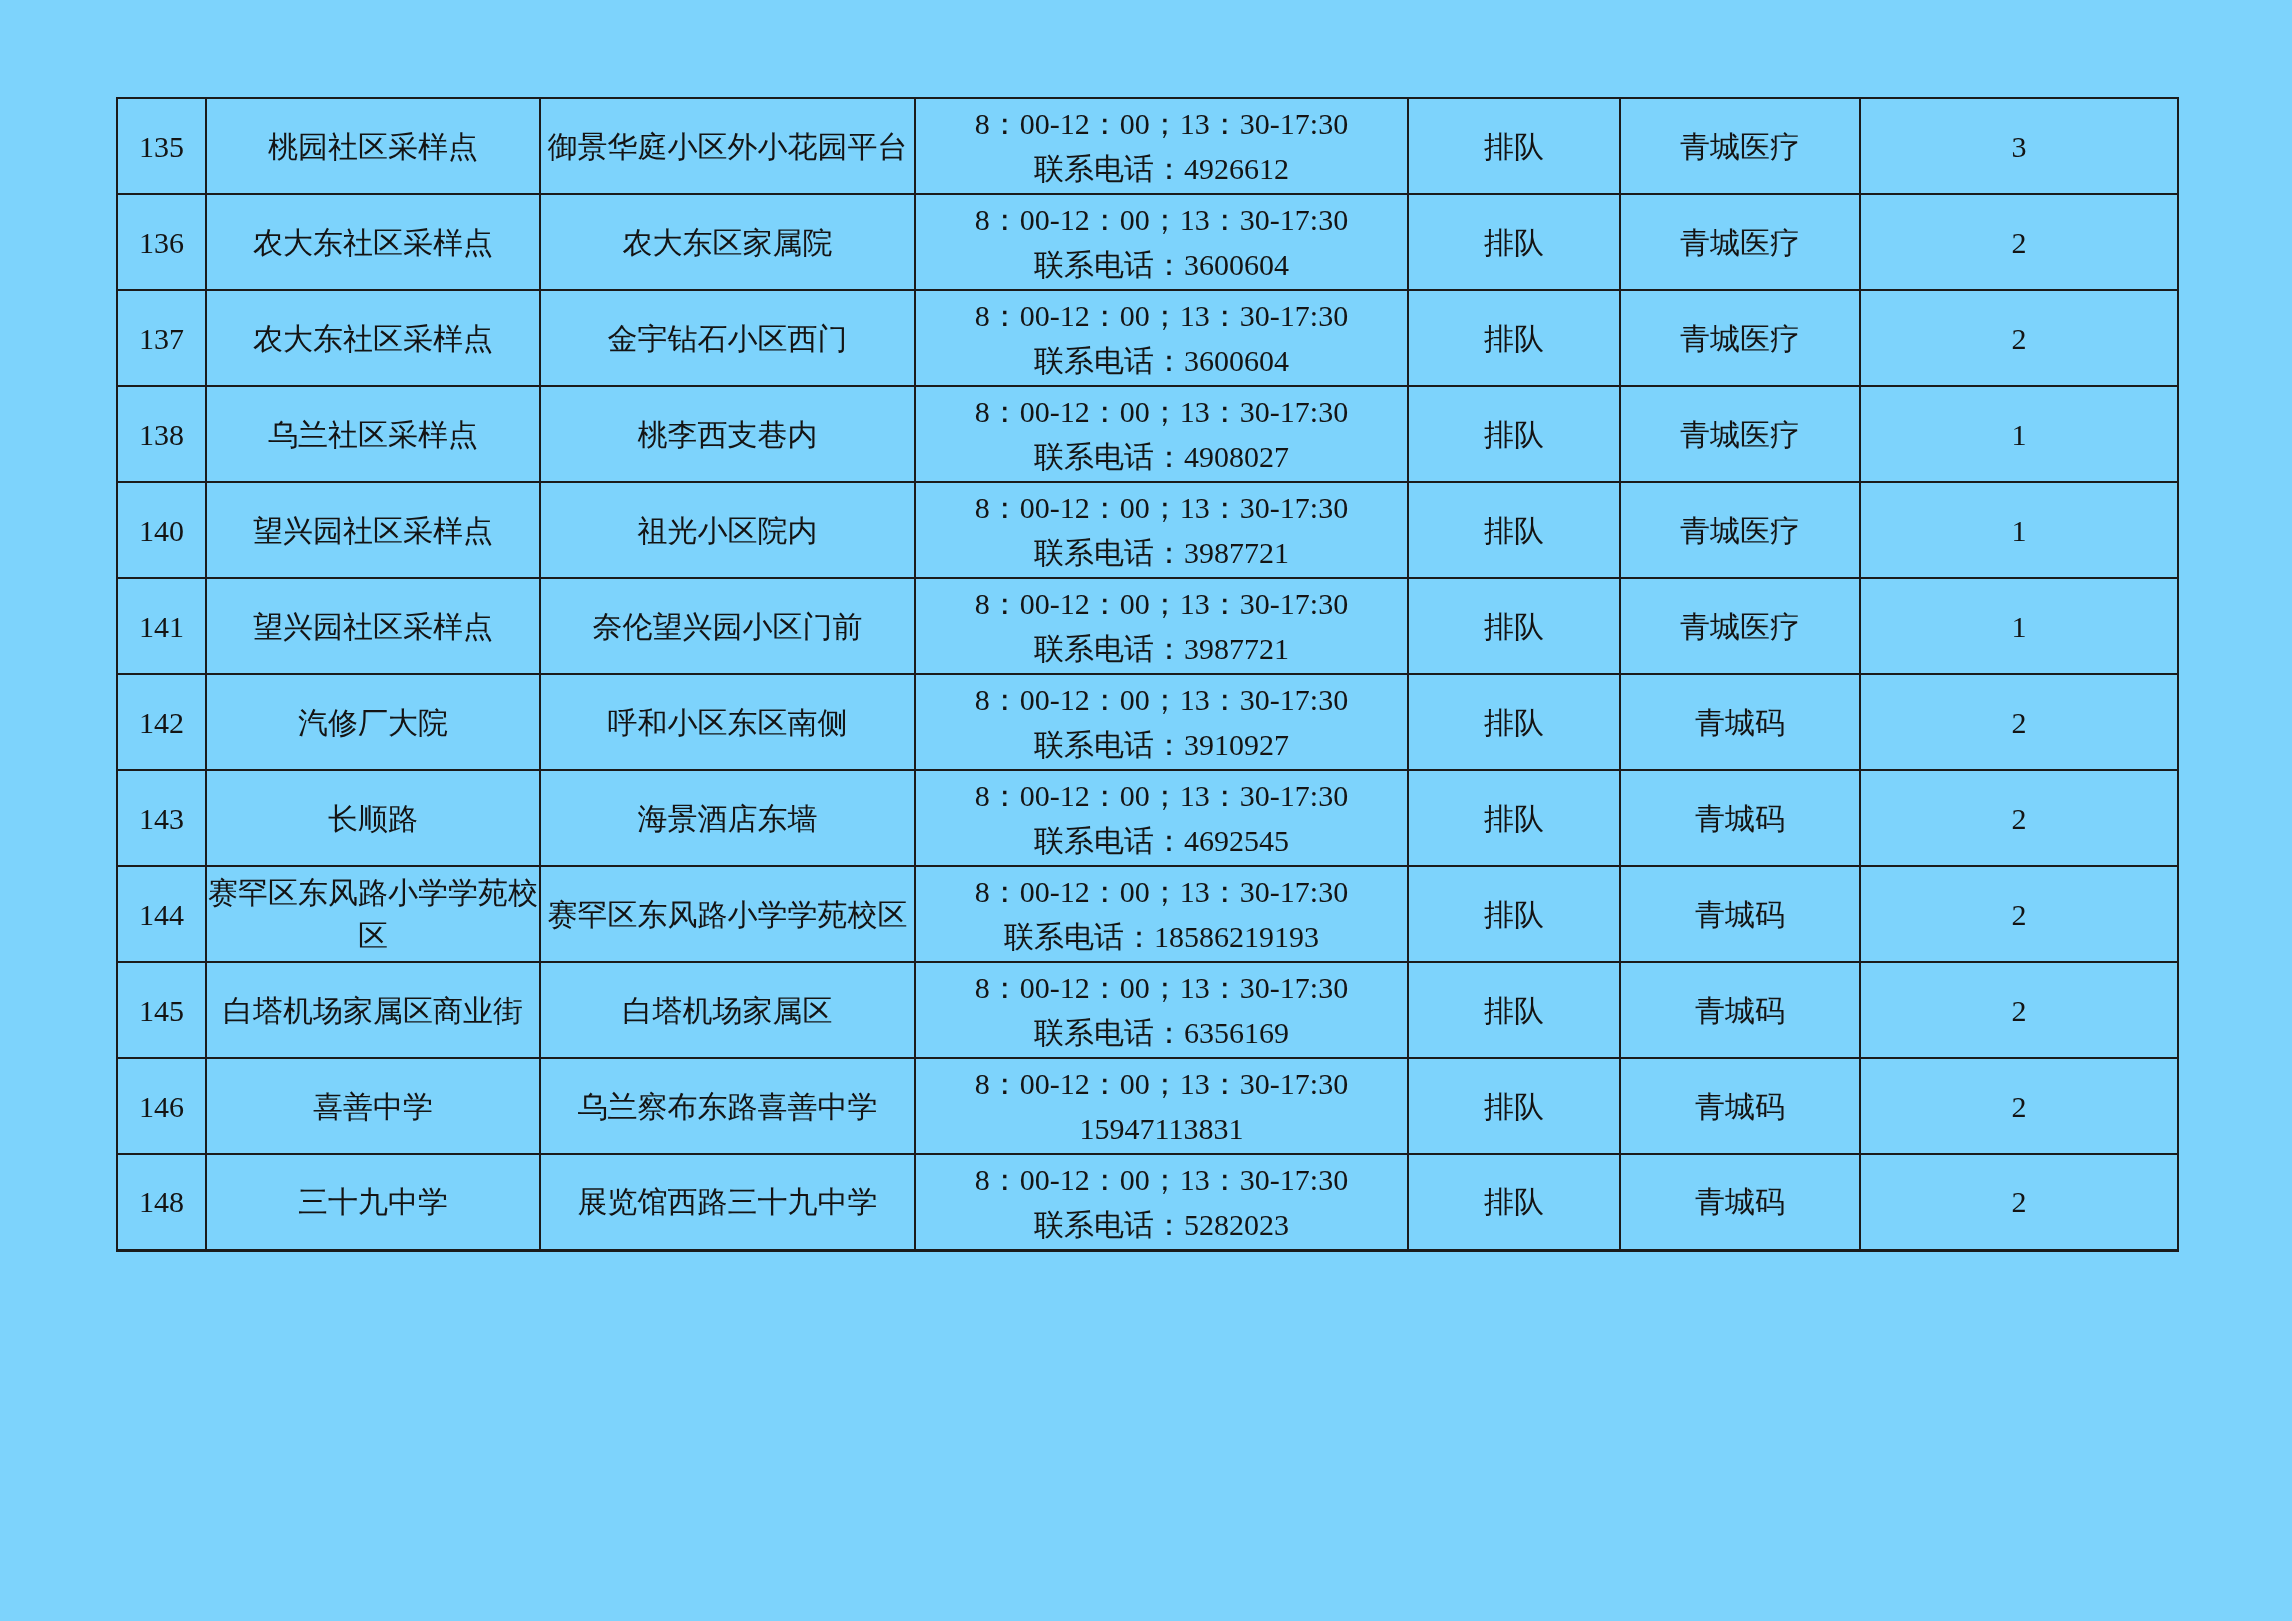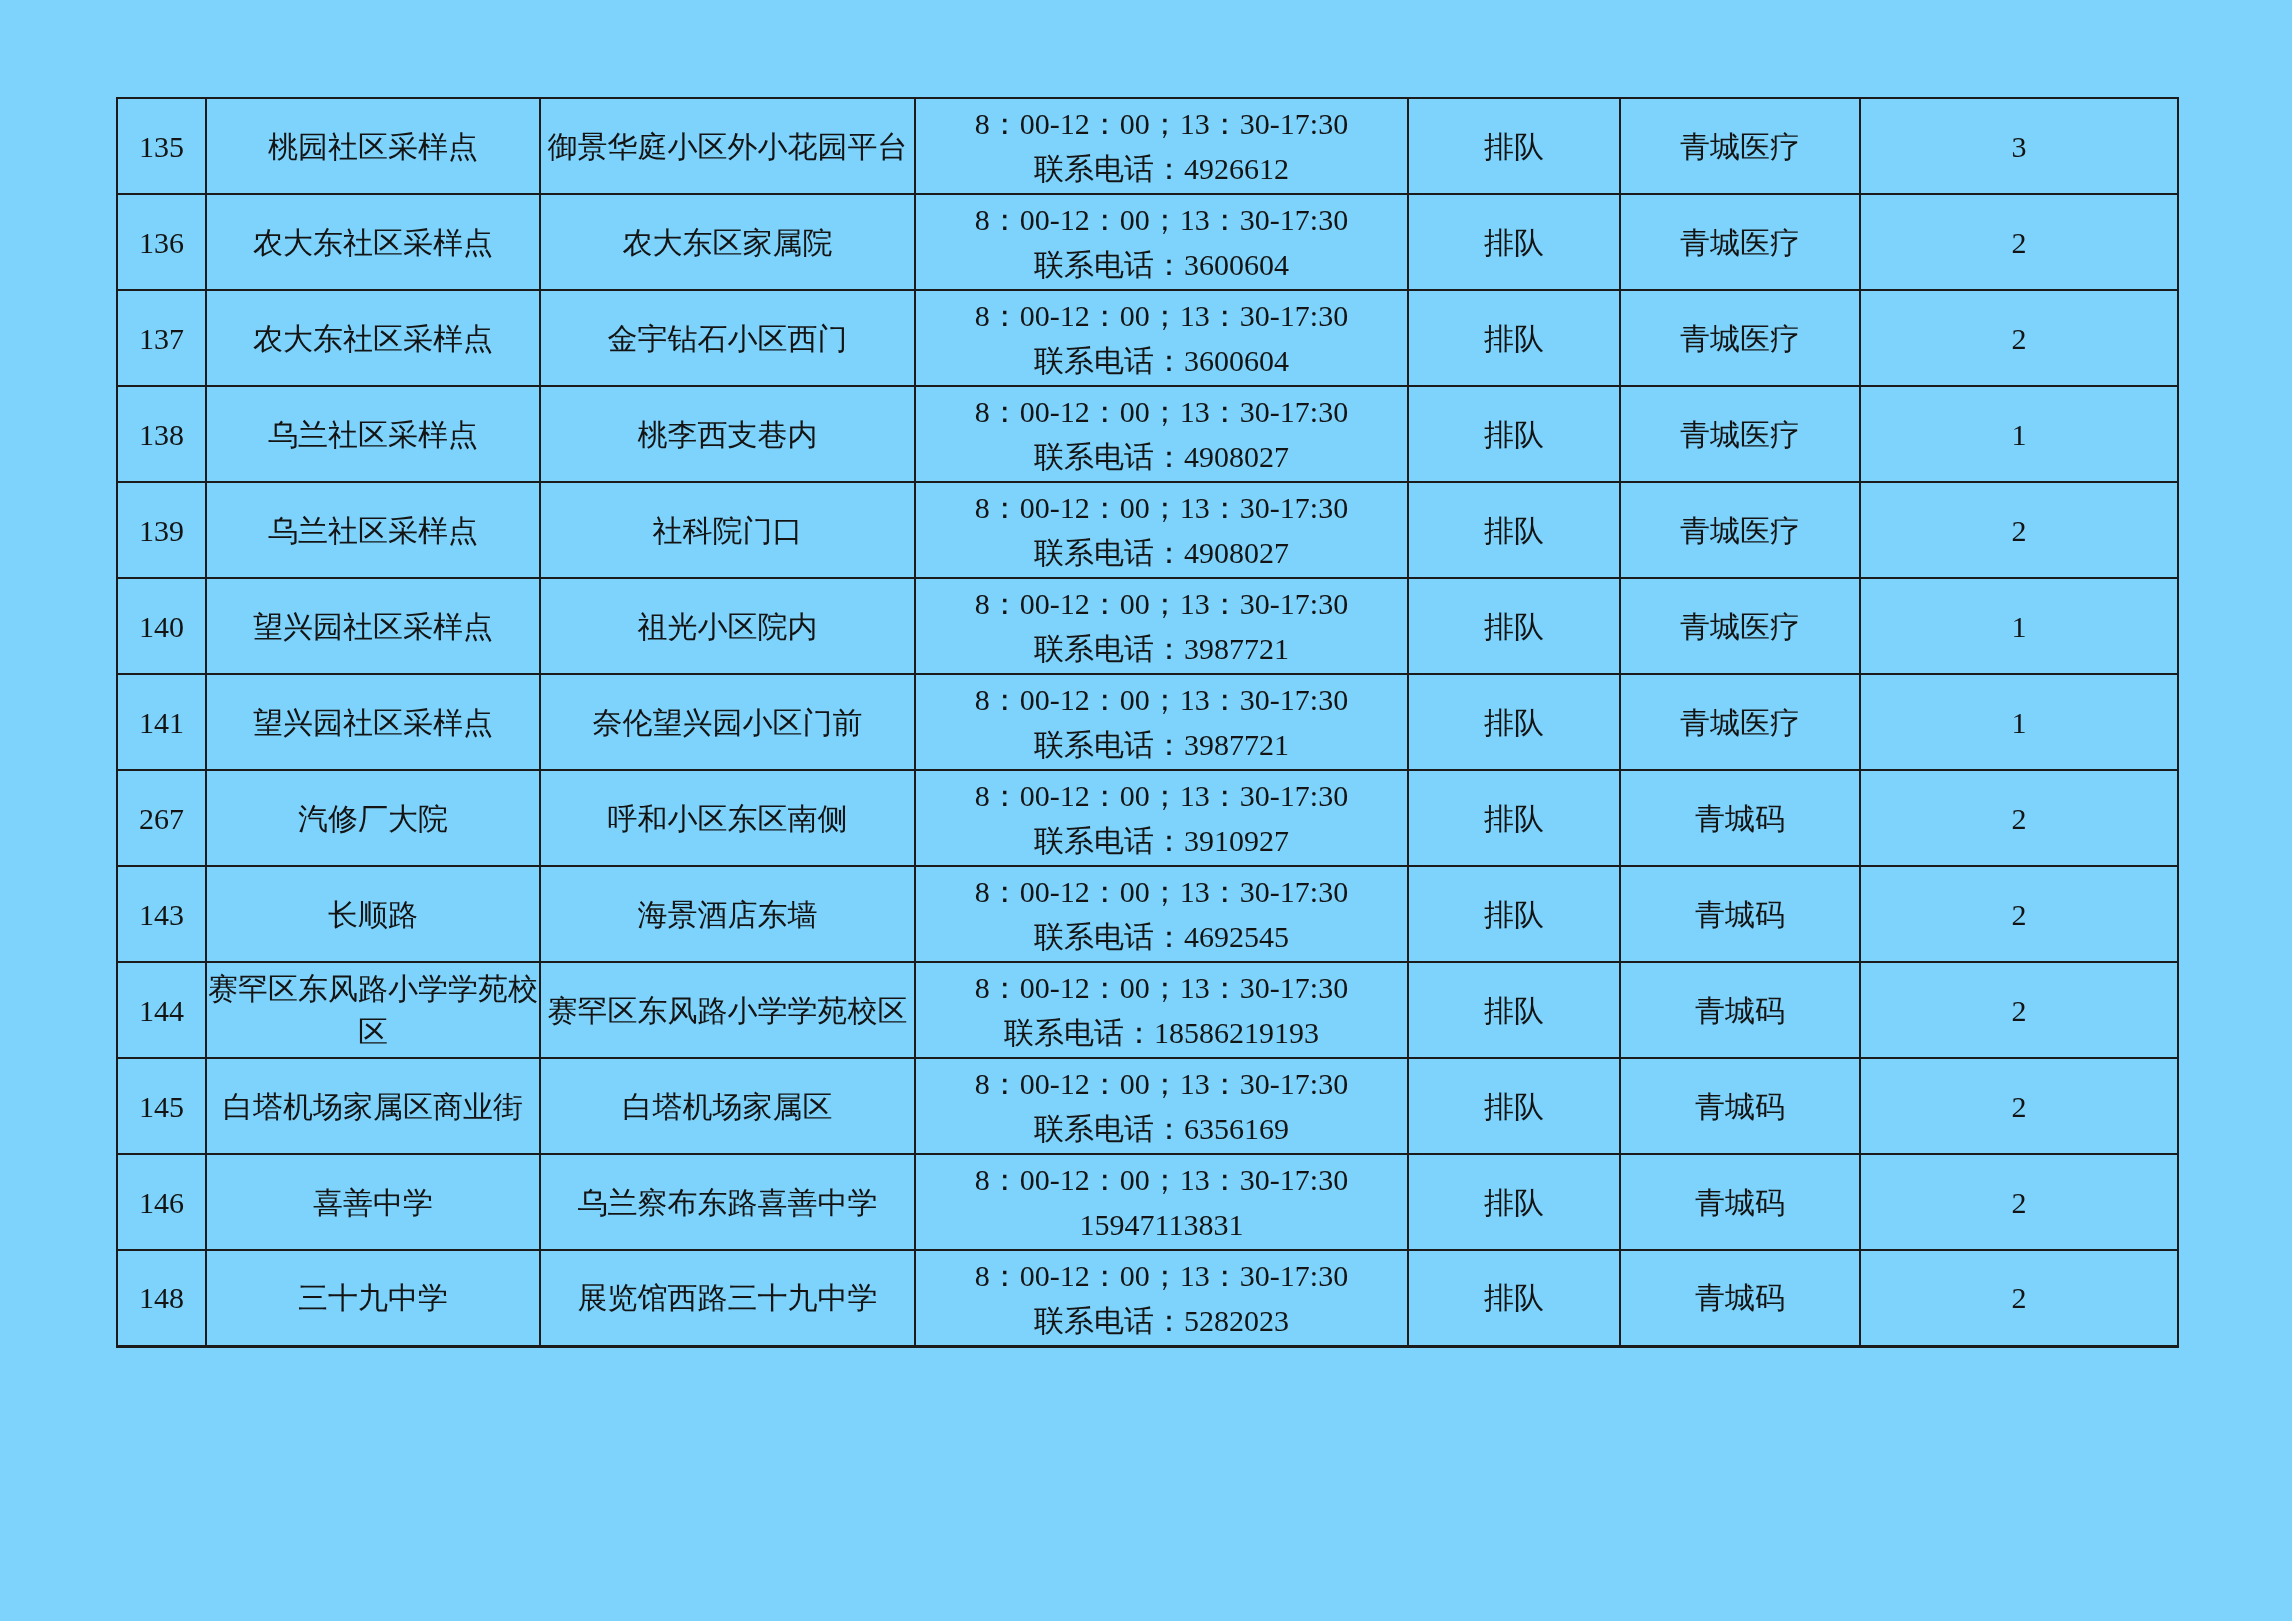--- a/index.html
+++ b/index.html
@@ -109,32 +109,20 @@
     <td class="cell-address">桃李西支巷内</td>
     <td class="cell-time">
       <span class="time-line">8：00-12：00；13：30-17:30</span>
       <span class="phone-line">联系电话：4908027</span>
     </td>
     <td class="cell-queue">排队</td>
     <td class="cell-platform">青城医疗</td>
     <td class="cell-count">1</td>
   </tr>
         <tr>
-    <td class="cell-index">139</td>
-    <td class="cell-name">乌兰社区采样点</td>
-    <td class="cell-address">社科院门口</td>
-    <td class="cell-time">
-      <span class="time-line">8：00-12：00；13：30-17:30</span>
-      <span class="phone-line">联系电话：4908027</span>
-    </td>
-    <td class="cell-queue">排队</td>
-    <td class="cell-platform">青城医疗</td>
-    <td class="cell-count">2</td>
-  </tr>
-        <tr>
     <td class="cell-index">140</td>
     <td class="cell-name">望兴园社区采样点</td>
     <td class="cell-address">祖光小区院内</td>
     <td class="cell-time">
       <span class="time-line">8：00-12：00；13：30-17:30</span>
       <span class="phone-line">联系电话：3987721</span>
     </td>
     <td class="cell-queue">排队</td>
     <td class="cell-platform">青城医疗</td>
     <td class="cell-count">1</td>
@@ -145,21 +133,21 @@
     <td class="cell-address">奈伦望兴园小区门前</td>
     <td class="cell-time">
       <span class="time-line">8：00-12：00；13：30-17:30</span>
       <span class="phone-line">联系电话：3987721</span>
     </td>
     <td class="cell-queue">排队</td>
     <td class="cell-platform">青城医疗</td>
     <td class="cell-count">1</td>
   </tr>
         <tr>
-    <td class="cell-index">267</td>
+    <td class="cell-index">142</td>
     <td class="cell-name">汽修厂大院</td>
     <td class="cell-address">呼和小区东区南侧</td>
     <td class="cell-time">
       <span class="time-line">8：00-12：00；13：30-17:30</span>
       <span class="phone-line">联系电话：3910927</span>
     </td>
     <td class="cell-queue">排队</td>
     <td class="cell-platform">青城码</td>
     <td class="cell-count">2</td>
   </tr>

